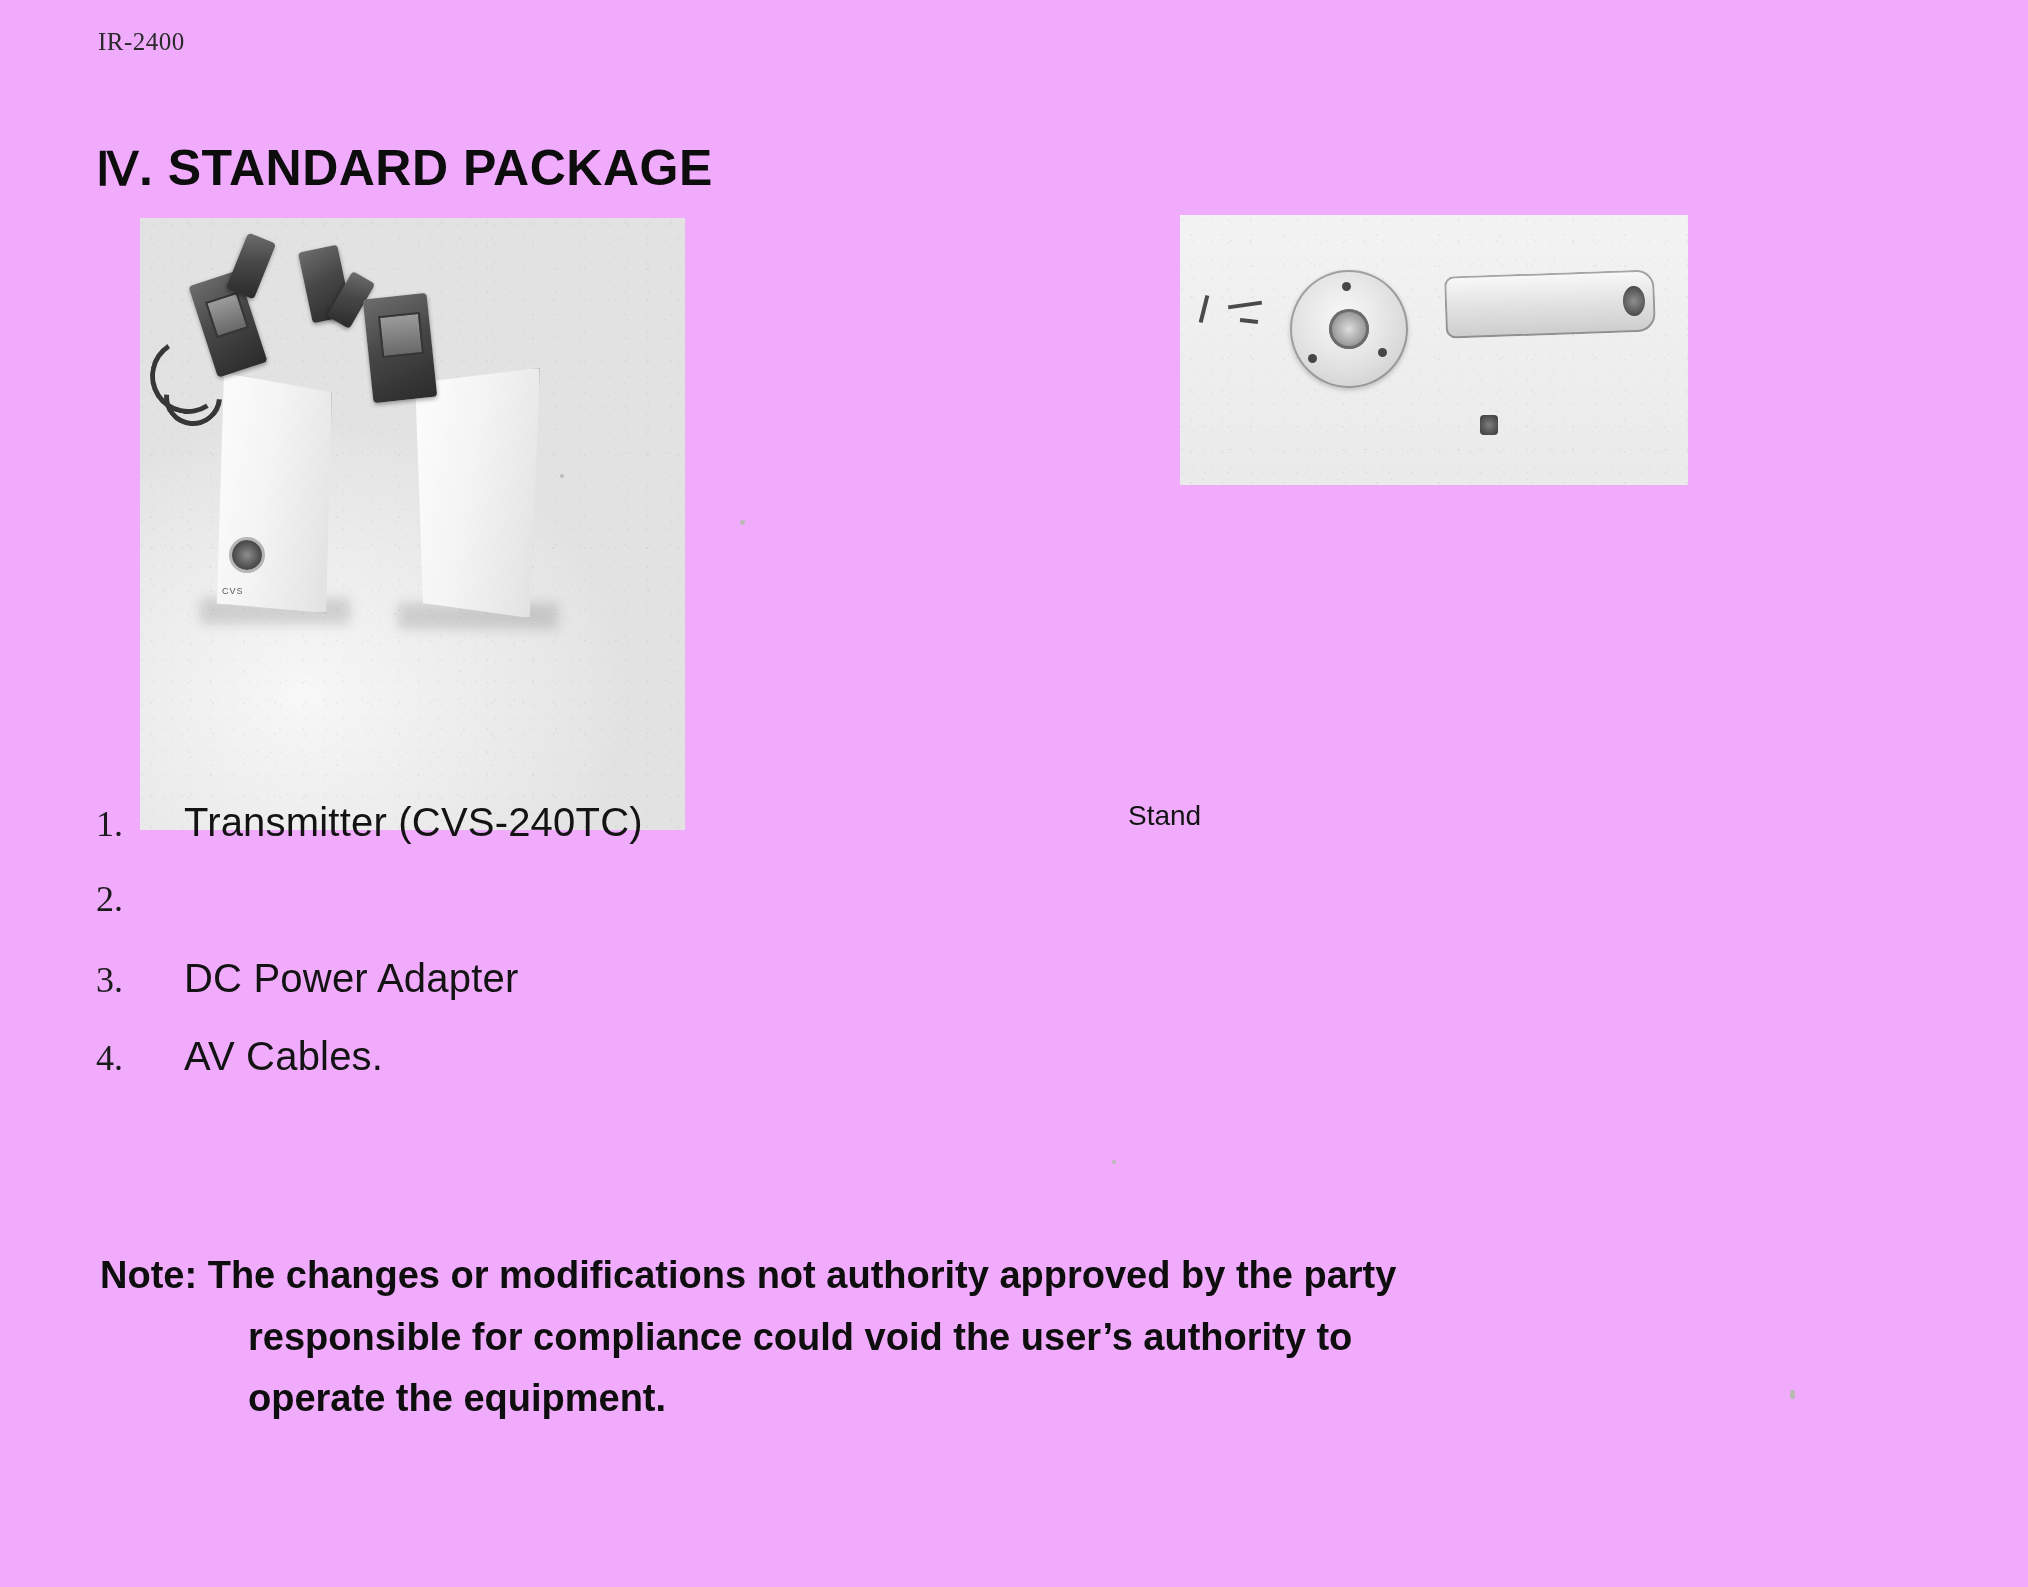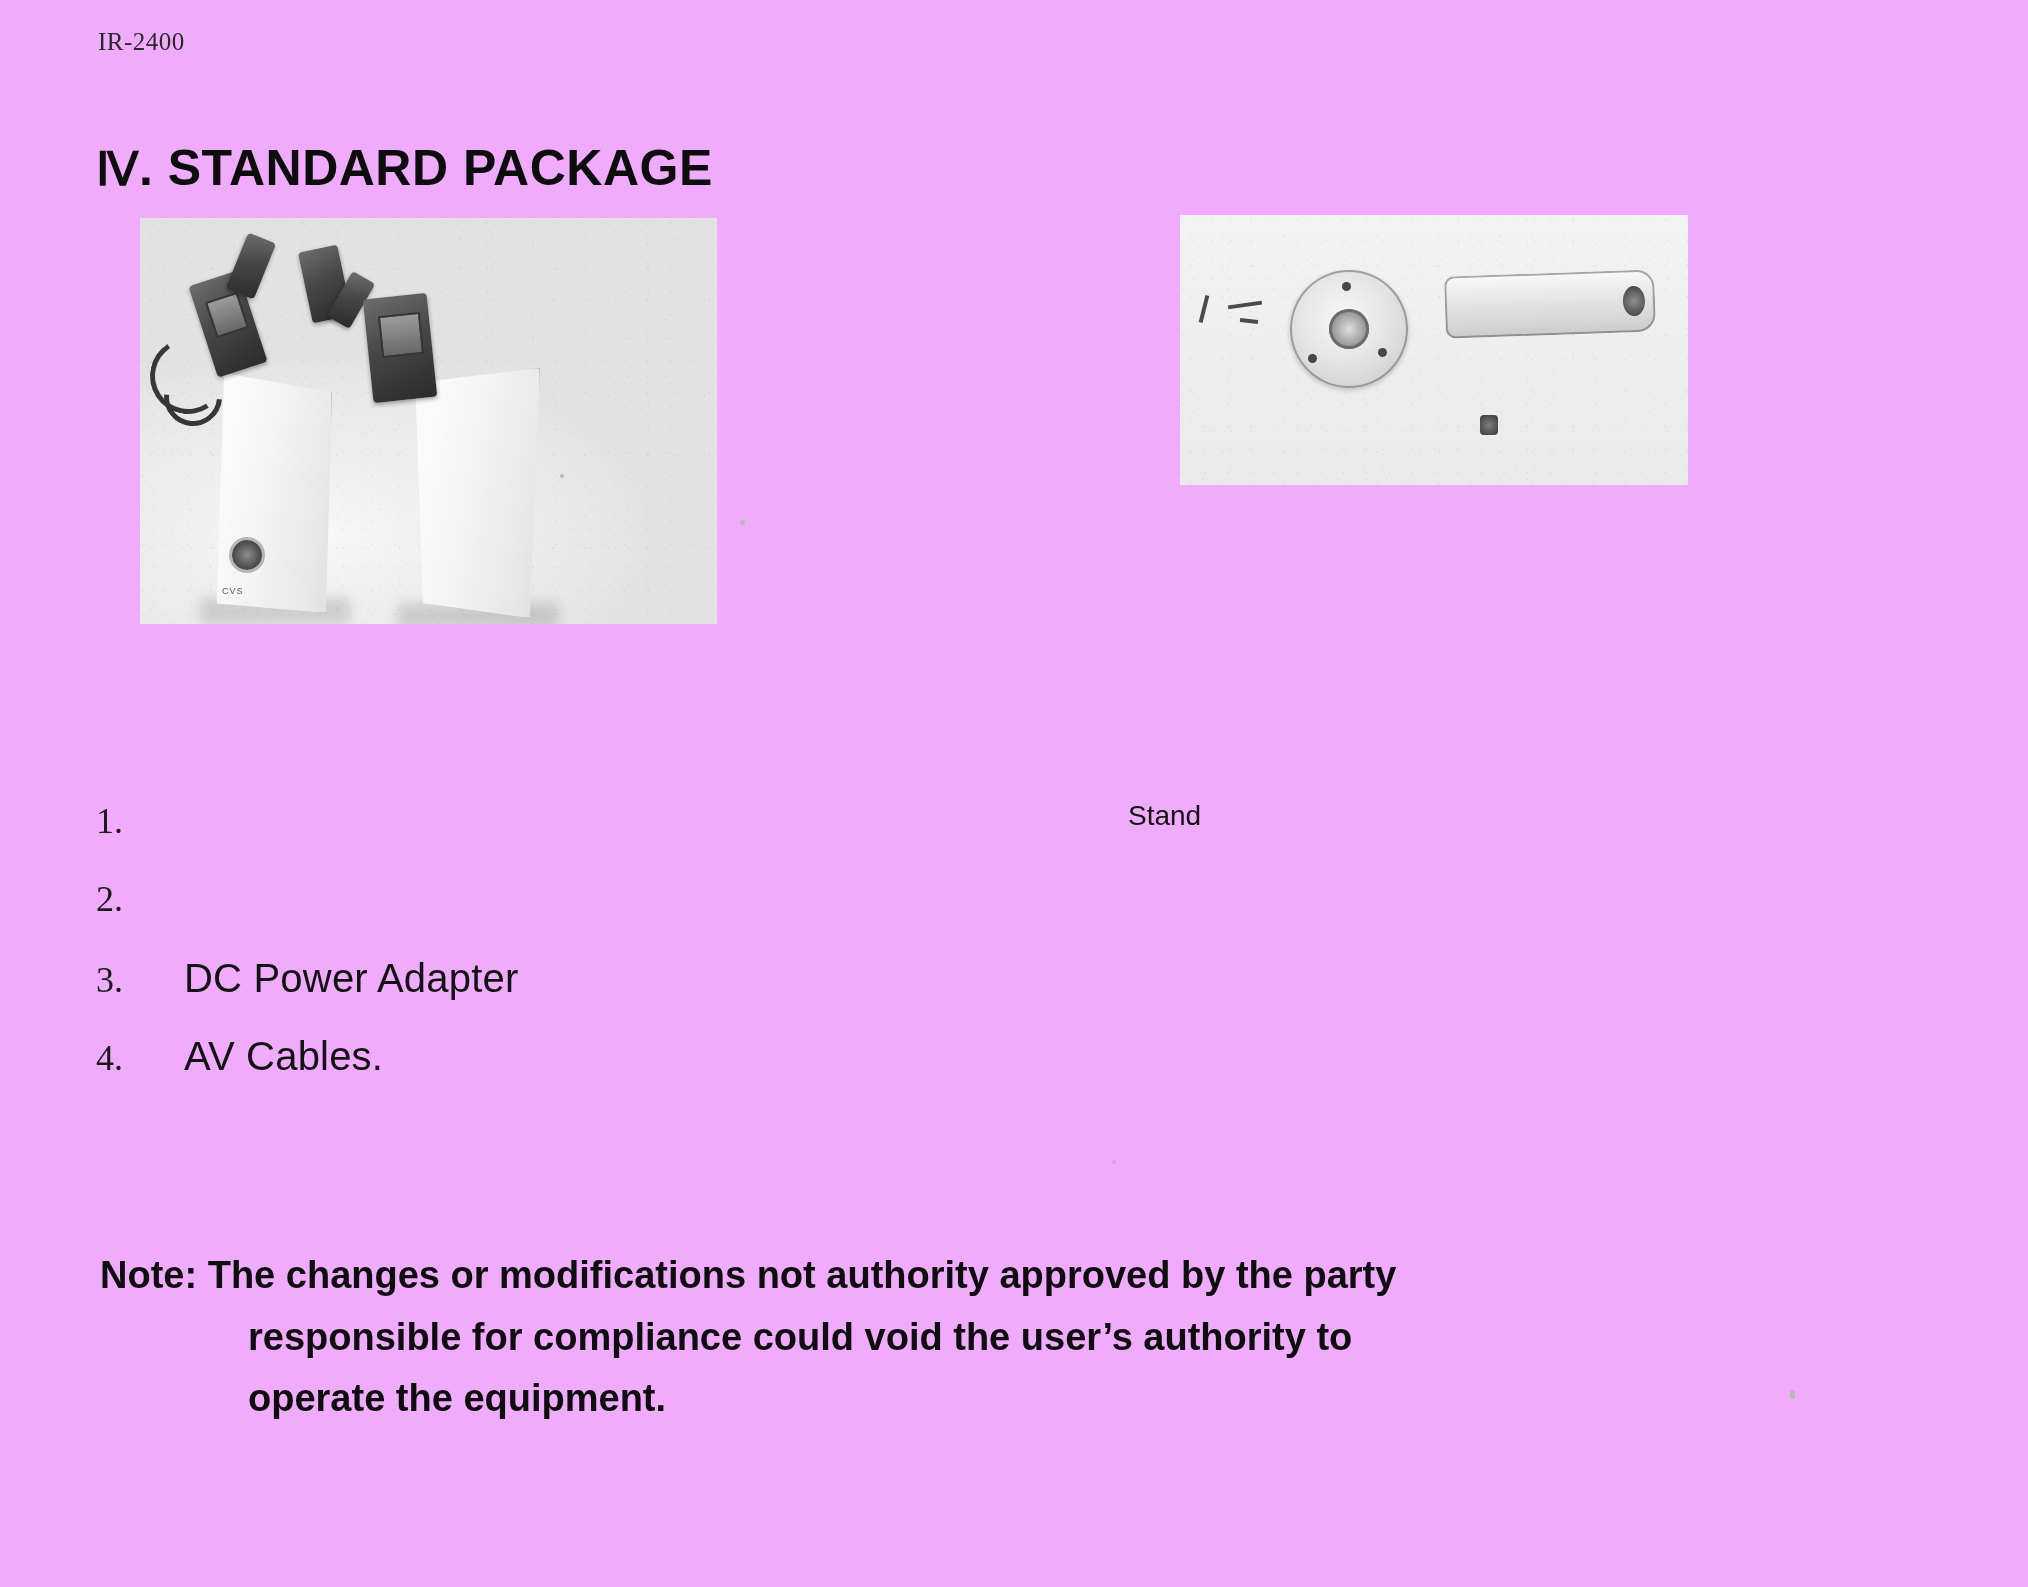--- a/index.html
+++ b/index.html
@@ -52,25 +52,24 @@
   .photo {
     position: absolute;
     background: #e8e8e6;
     overflow: hidden;
     filter: grayscale(1) contrast(1.05);
   }
   .photo-left {
     left: 140px;
     top: 218px;
     width: 545px;
-    height: 406px;
+    height: 612px;
     background:
       radial-gradient(ellipse 60% 45% at 30% 78%, #f2f2f0 0%, #e6e6e3 60%, #dededa 100%),
       linear-gradient(180deg, #ebebe8 0%, #e3e3df 100%);
-    padding-left: 32px;
   }
   .photo-right {
     left: 1180px;
     top: 215px;
     width: 508px;
     height: 270px;
     background: linear-gradient(180deg, #eeeeec 0%, #e5e5e2 100%);
   }
 
   .photo-noise {
@@ -305,20 +304,21 @@
     <div class="tube">
       <div class="tube-end"></div>
     </div>
 
     <div class="nut"></div>
   </div>
 
   <div class="item-list">
     <div class="list-row">
       <span class="list-num">1.</span>
+      <span class="list-text">Transmitter (CVS-240TC)</span>
     </div>
     <div class="list-row">
       <span class="list-num">2.</span>
     </div>
     <div class="list-row">
       <span class="list-num">3.</span>
       <span class="list-text">DC Power Adapter</span>
     </div>
     <div class="list-row">
       <span class="list-num">4.</span>

